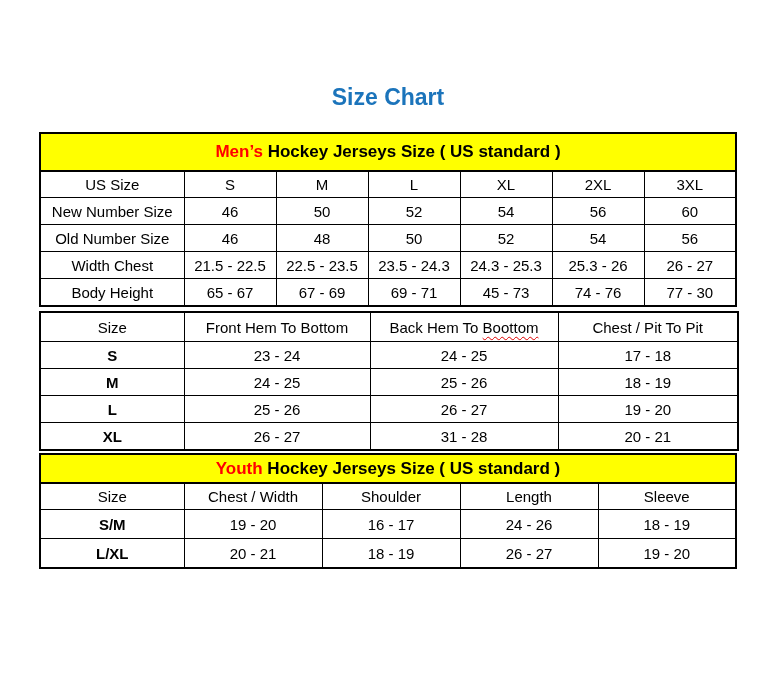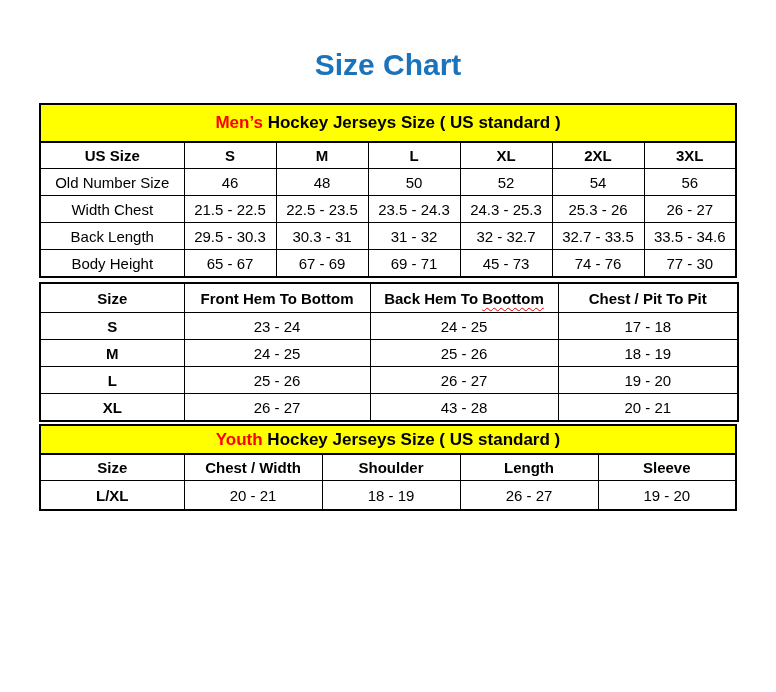--- a/index.html
+++ b/index.html
@@ -4,23 +4,23 @@
 <style>
   html, body {
     margin: 0; padding: 0;
     width: 776px; height: 692px;
     background: #ffffff;
     overflow: hidden;
     font-family: "Liberation Sans", sans-serif;
     color: #000;
   }
   .page-title {
-    margin-top: 48px;
+    margin-top: 84px;
     text-align: center;
-    font-size: 30px;
+    font-size: 23px;
     font-weight: bold;
     color: #1B74BB;
   }
   .tables-wrap {
     width: 698px;
     margin: 21px 0 0 39px;
   }
   table.size-table {
     width: 698px;
     border-collapse: collapse;
@@ -36,21 +36,21 @@
     overflow: hidden;
     white-space: nowrap;
   }
   .band-cell {
     background: #FFFF00;
     font-size: 17px !important;
     font-weight: bold;
     border-bottom: 2px solid #000 !important;
   }
   .band-red { color: #FF0000; }
-  .size-table thead tr.cols th { font-weight: bold; }
+  .size-table thead tr.cols th { font-weight: normal; }
   .squiggle {
     text-decoration: underline;
     text-decoration-style: wavy;
     text-decoration-color: #e00000;
     text-decoration-thickness: 1px;
     text-underline-offset: 3px;
   }
   
   .t-mens { margin-bottom: 4px; }
   .t-mens .band-cell { height: 36px; }
@@ -101,45 +101,45 @@
           <th>S</th>
           <th>M</th>
           <th>L</th>
           <th>XL</th>
           <th>2XL</th>
           <th>3XL</th>
         </tr>
     </thead>
     <tbody>
         <tr>
+          <td class="rowlabel">New Number Size</td>
+          <td>46</td>
+          <td>50</td>
+          <td>52</td>
+          <td>54</td>
+          <td>56</td>
+          <td>60</td>
+        </tr>
+        <tr>
           <td class="rowlabel">Old Number Size</td>
           <td>46</td>
           <td>48</td>
           <td>50</td>
           <td>52</td>
           <td>54</td>
           <td>56</td>
         </tr>
         <tr>
           <td class="rowlabel">Width Chest</td>
           <td>21.5 - 22.5</td>
           <td>22.5 - 23.5</td>
           <td>23.5 - 24.3</td>
           <td>24.3 - 25.3</td>
           <td>25.3 - 26</td>
           <td>26 - 27</td>
-        </tr>
-        <tr>
-          <td class="rowlabel">Back Length</td>
-          <td>29.5 - 30.3</td>
-          <td>30.3 - 31</td>
-          <td>31 - 32</td>
-          <td>32 - 32.7</td>
-          <td>32.7 - 33.5</td>
-          <td>33.5 - 34.6</td>
         </tr>
         <tr>
           <td class="rowlabel">Body Height</td>
           <td>65 - 67</td>
           <td>67 - 69</td>
           <td>69 - 71</td>
           <td>45 - 73</td>
           <td>74 - 76</td>
           <td>77 - 30</td>
         </tr>
@@ -176,21 +176,21 @@
         </tr>
         <tr>
           <td class="rowlabel">L</td>
           <td>25 - 26</td>
           <td>26 - 27</td>
           <td>19 - 20</td>
         </tr>
         <tr>
           <td class="rowlabel">XL</td>
           <td>26 - 27</td>
-          <td>43 - 28</td>
+          <td>31 - 28</td>
           <td>20 - 21</td>
         </tr>
       </tbody>
   </table>
 
   <table class="size-table t-youth">
     <colgroup>
       <col class="c-label">
         <col>
         <col>
@@ -204,20 +204,27 @@
       <tr class="cols">
           <th>Size</th>
           <th>Chest / Width</th>
           <th>Shoulder</th>
           <th>Length</th>
           <th>Sleeve</th>
         </tr>
     </thead>
     <tbody>
         <tr>
+          <td class="rowlabel">S/M</td>
+          <td>19 - 20</td>
+          <td>16 - 17</td>
+          <td>24 - 26</td>
+          <td>18 - 19</td>
+        </tr>
+        <tr>
           <td class="rowlabel">L/XL</td>
           <td>20 - 21</td>
           <td>18 - 19</td>
           <td>26 - 27</td>
           <td>19 - 20</td>
         </tr>
       </tbody>
   </table>
 
 </div>

